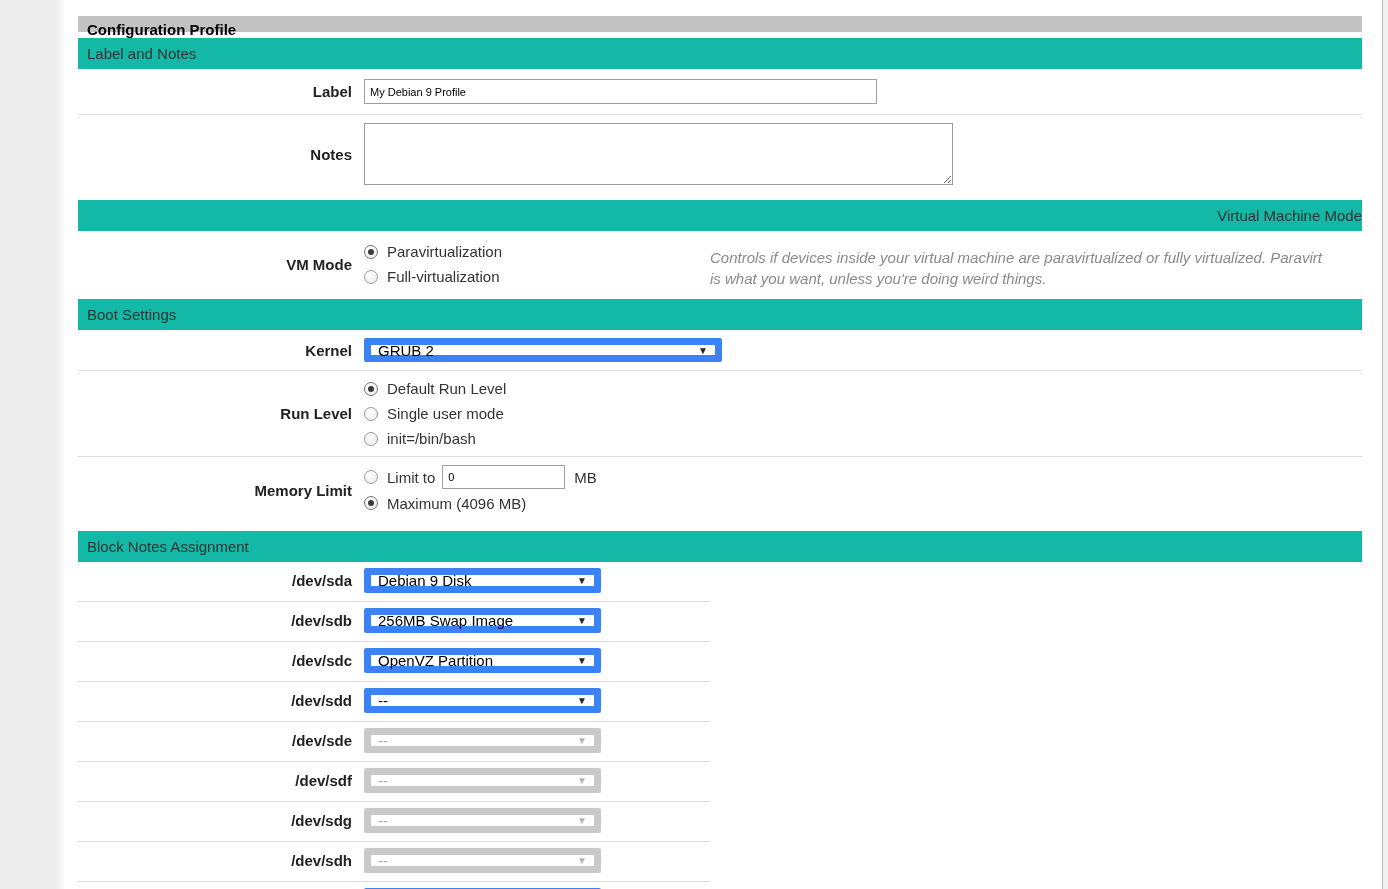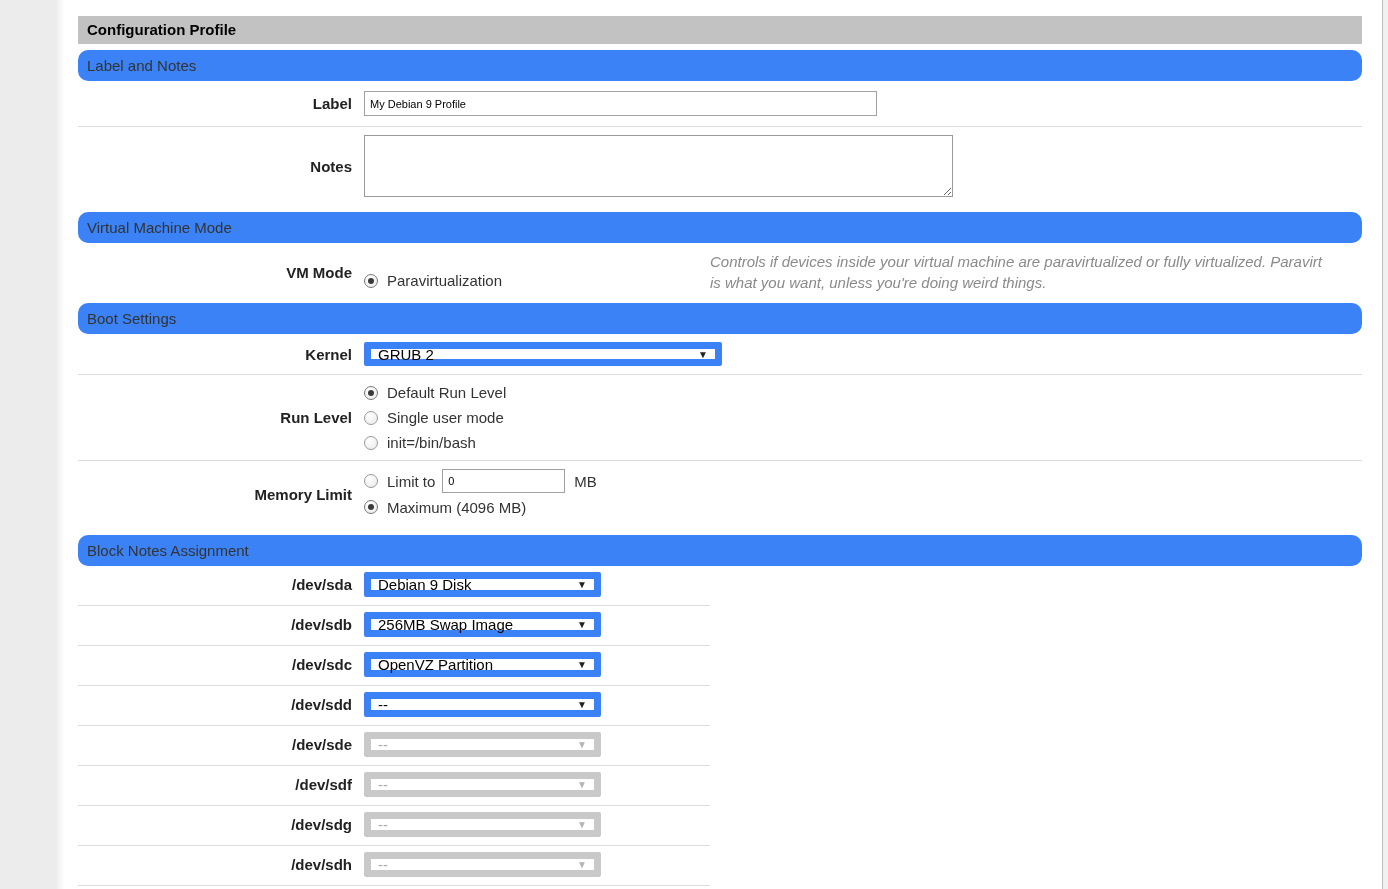--- a/index.html
+++ b/index.html
@@ -8,27 +8,27 @@
 
   .left-strip { position:fixed; left:0; top:0; width:57px; height:100%;
     background:#ececec; }
   .left-strip-shadow { position:fixed; left:57px; top:0; width:8px; height:100%;
     background:linear-gradient(to right, rgba(0,0,0,0.06), rgba(0,0,0,0)); }
   .scrollbar { position:fixed; right:0; top:0; width:6px; height:100%;
     background:#f1f1f1; border-left:1px solid #bdbdbd; }
 
   .content { margin-left:78px; width:1284px; padding-top:16px; }
 
-  .title-bar { height:28px; line-height:28px; background:#c2c2c2; color:#000;
+  .title-bar { height:16px; line-height:28px; background:#c2c2c2; color:#000;
     font-weight:bold; padding-left:9px; }
 
-  .section-head { height:31px; line-height:31px; background:#3b82f6; color:#333;
-    padding-left:9px;border-radius:10px; }
+  .section-head { height:31px; line-height:31px; background:#14b8a6; color:#333;
+    padding-left:9px; }
   .section-head.mt6 { margin-top:6px; }
-  .section-head.mt7 { margin-top:7px; }
+  .section-head.mt7 { margin-top:7px;text-align:right; }
   .section-head.mt2 { margin-top:2px; }
   .section-head.mt8 { margin-top:8px; }
 
   .row { display:flex; align-items:center; }
   .row.sep { border-bottom:1px solid #ddd; }
   .label-col { width:274px; text-align:right; font-weight:bold; color:#222;
     flex:0 0 auto; }
   .field-col { margin-left:12px; flex:1 1 auto; }
 
   
@@ -107,20 +107,24 @@
   <div class="section-head mt7">Virtual Machine Mode</div>
 
   <div class="row row-vm">
     <div class="label-col">VM Mode</div>
     <div class="field-col" style="display:flex; align-items:flex-end;">
       <div class="vm-options">
         <div class="radio-line">
           <span class="radio checked"></span>
           <span>Paravirtualization</span>
         </div>
+        <div class="radio-line">
+          <span class="radio"></span>
+          <span>Full-virtualization</span>
+        </div>
       </div>
       <div class="help-text">Controls if devices inside your virtual machine are paravirtualized or fully virtualized. Paravirt is what you want, unless you're doing weird things.</div>
     </div>
   </div>
 
   <div class="section-head mt2">Boot Settings</div>
 
   <div class="row sep row-kernel">
     <div class="label-col">Kernel</div>
     <div class="field-col">

